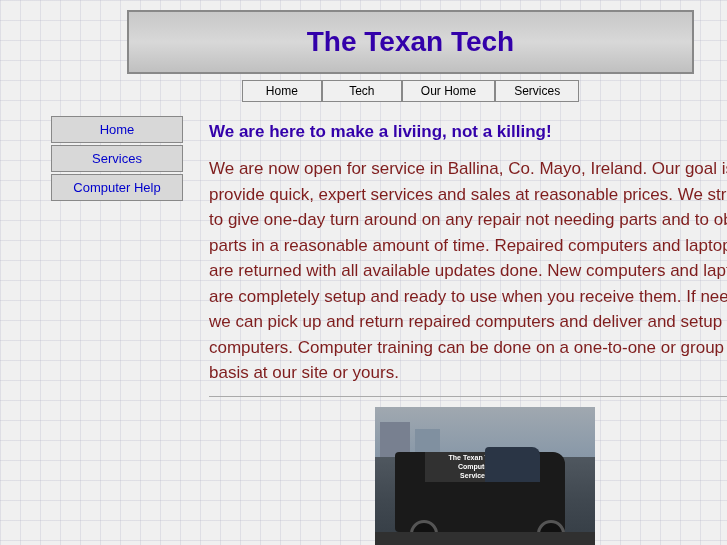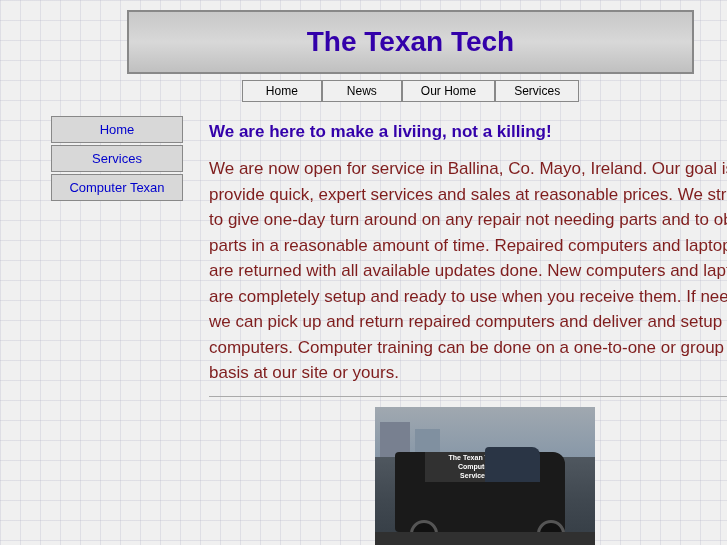--- a/index.html
+++ b/index.html
@@ -250,31 +250,31 @@
 <div class="outer-wrapper">
 
   <div class="header-section">
     <div class="header-box">
       <span class="site-title">The Texan Tech</span>
     </div>
   </div>
 
   <div class="nav-bar">
     <button class="nav-button">Home</button>
-    <button class="nav-button">News</button>
+    <button class="nav-button">Tech</button>
     <button class="nav-button">Our Home</button>
     <button class="nav-button">Services</button>
   </div>
 
   <div class="main-layout">
 
     <div class="sidebar">
       <div class="sidebar-item">Home</div>
       <div class="sidebar-item">Services</div>
-      <div class="sidebar-item">Computer Texan</div>
+      <div class="sidebar-item">Computer Help</div>
     </div>
 
     <div class="content-area">
       <div class="tagline">We are here to make a liviing, not a killing!</div>
       <p class="description-text">We are now open for service in Ballina, Co. Mayo, Ireland. Our goal is to provide quick, expert services and sales at reasonable prices.  We strive to give one-day turn around on any repair not needing parts and to obtain parts in a reasonable amount of time. Repaired computers and laptops are returned with all available updates done. New computers and laptops are completely setup and ready to use when you receive them. If needed we can pick up and return repaired computers and deliver and setup new computers. Computer training can be done on a one-to-one or group basis at our site or yours.</p>
       <hr class="divider">
       <div class="van-image-container">
         <div class="van-image">
           <div class="van-scene">
 

